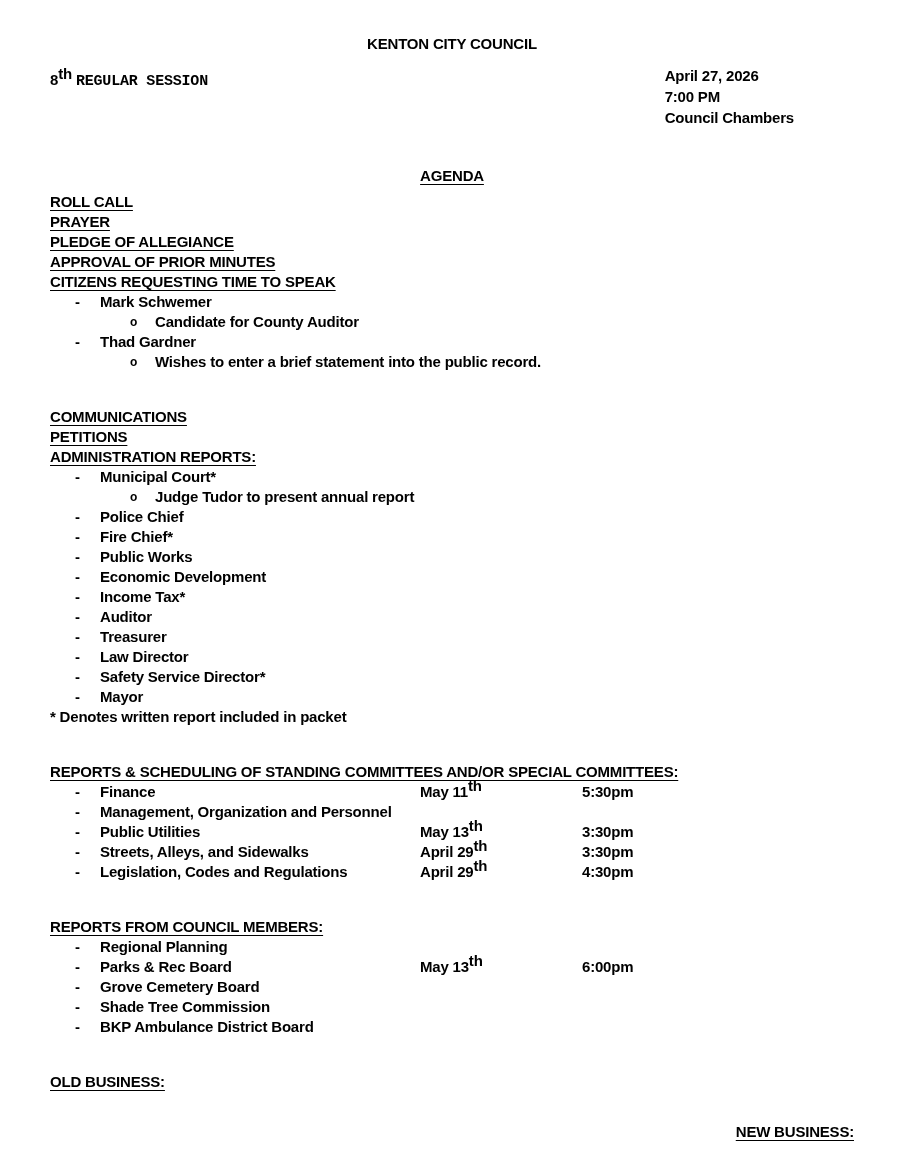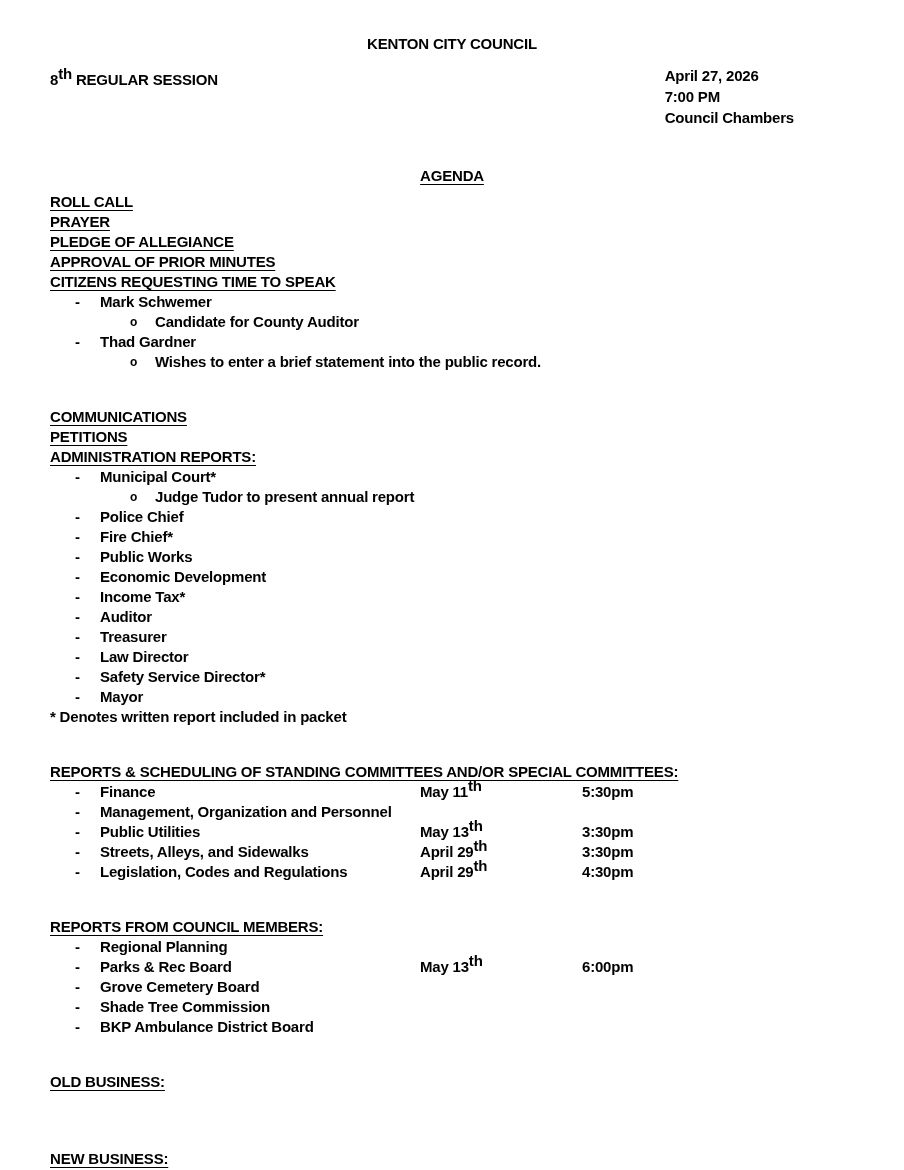--- a/index.html
+++ b/index.html
@@ -14,28 +14,28 @@
     font-weight:600;
     letter-spacing:-0.2px;
     box-sizing:border-box;
     overflow:hidden;
   }
   sup{font-size:15px;line-height:0;vertical-align:super;}
   .u{text-decoration:underline;text-underline-offset:3px;text-decoration-thickness:1px;}
   .doc-title{padding-top:35px;text-align:center;line-height:18px;}
   .header-row{display:flex;justify-content:space-between;align-items:flex-start;padding:0 110px 0 50px;margin-top:12px;}
   .session{padding-top:6px;}
-  .session .sess-label{margin-left:4px;}
+  .session .sess-label{margin-left:4px;font-family:Liberation Mono, monospace;}
   .meeting-info{text-align:left;line-height:21px;}
   .agenda-heading{text-align:center;margin-top:38px;line-height:20px;}
   .content{padding:0 50px;}
   .h{line-height:20px;}
   .first-h{margin-top:6px;}
   .gap{margin-top:35px;}
-  .biggap{margin-top:57px;}
+  .biggap{margin-top:30px;text-align:right;}
   .dash-item{display:flex;padding-left:25px;line-height:20px;}
   .circle-item{display:flex;padding-left:80px;line-height:20px;}
   .marker{width:25px;flex:none;}
   .circle-item .marker{font-size:12px;}
   .row{display:flex;padding-left:25px;line-height:20px;}
   .c-name{width:320px;flex:none;}
   .c-date{width:162px;flex:none;}
   .c-time{flex:none;}
 </style>
 </head>

